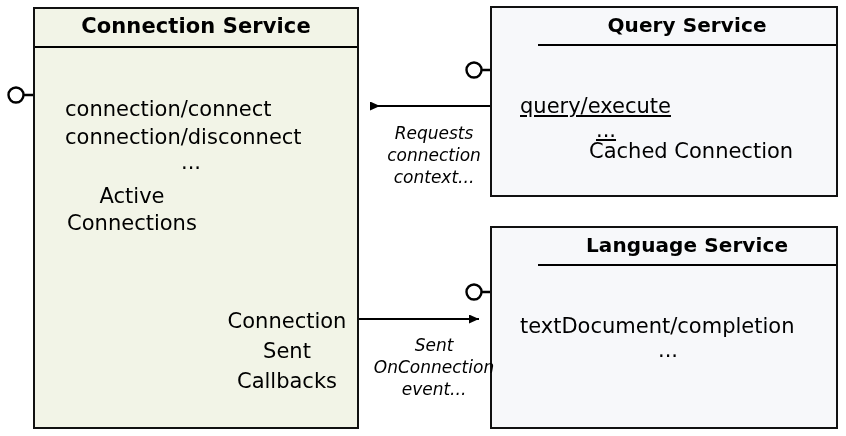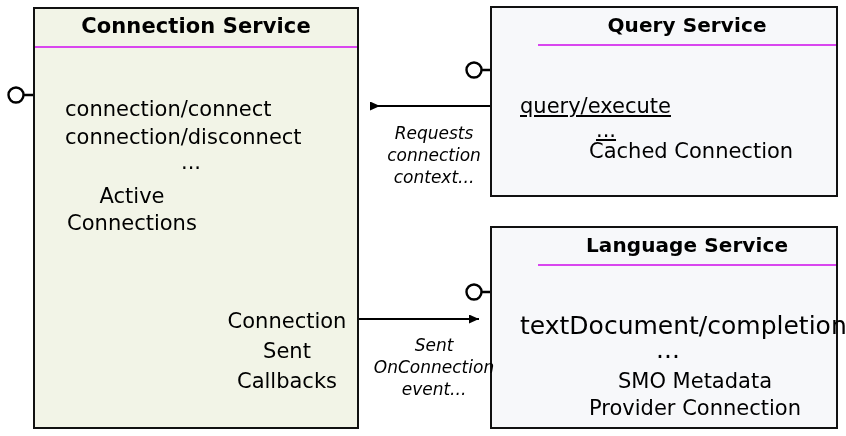--- a/index.html
+++ b/index.html
@@ -50,21 +50,21 @@
   }
   .comp-language {
     left: 490px;
     top: 226px;
     width: 348px;
     height: 203px;
     background: #f7f8fa;
   }
   .comp-title {
     flex: 0 0 auto;
-    border-bottom: 2px solid #d946ef;
+    border-bottom: 2px solid #000000;
     text-align: center;
     font-weight: bold;
     color: #000000;
     letter-spacing: 0.1px;
   }
   .comp-connection .comp-title {
     height: 37px;
     line-height: 35px;
     font-size: 21px;
   }
@@ -109,21 +109,21 @@
   .query-api .ellipsis {
     display: block;
     text-align: center;
     width: 172px;
     margin-top: -4px;
   }
   .lang-api {
     left: 28px;
     top: 12px;
     text-align: left;
-    font-size: 25px;
+    font-size: 21px;
   }
   .lang-api .ellipsis {
     display: block;
     text-align: center;
     width: 296px;
     margin-top: -4px;
   }
   .label-active-connections {
     position: absolute;
     left: 17px;
@@ -295,24 +295,20 @@
     </div>
   </div>
 
   <div class="component comp-language">
     <div class="comp-title">Language Service</div>
     <div class="comp-body">
       <div class="api-list lang-api">
         <div>textDocument/completion</div>
         <span class="ellipsis">...</span>
       </div>
-      <div class="db-label lang-db-label">
-        <div>SMO Metadata</div>
-        <div>Provider Connection</div>
-      </div>
     </div>
   </div>
 
   <div class="edge-label edge-label-top">
     <div>Requests</div>
     <div>connection</div>
     <div>context...</div>
   </div>
 
   <div class="edge-label edge-label-bottom">

